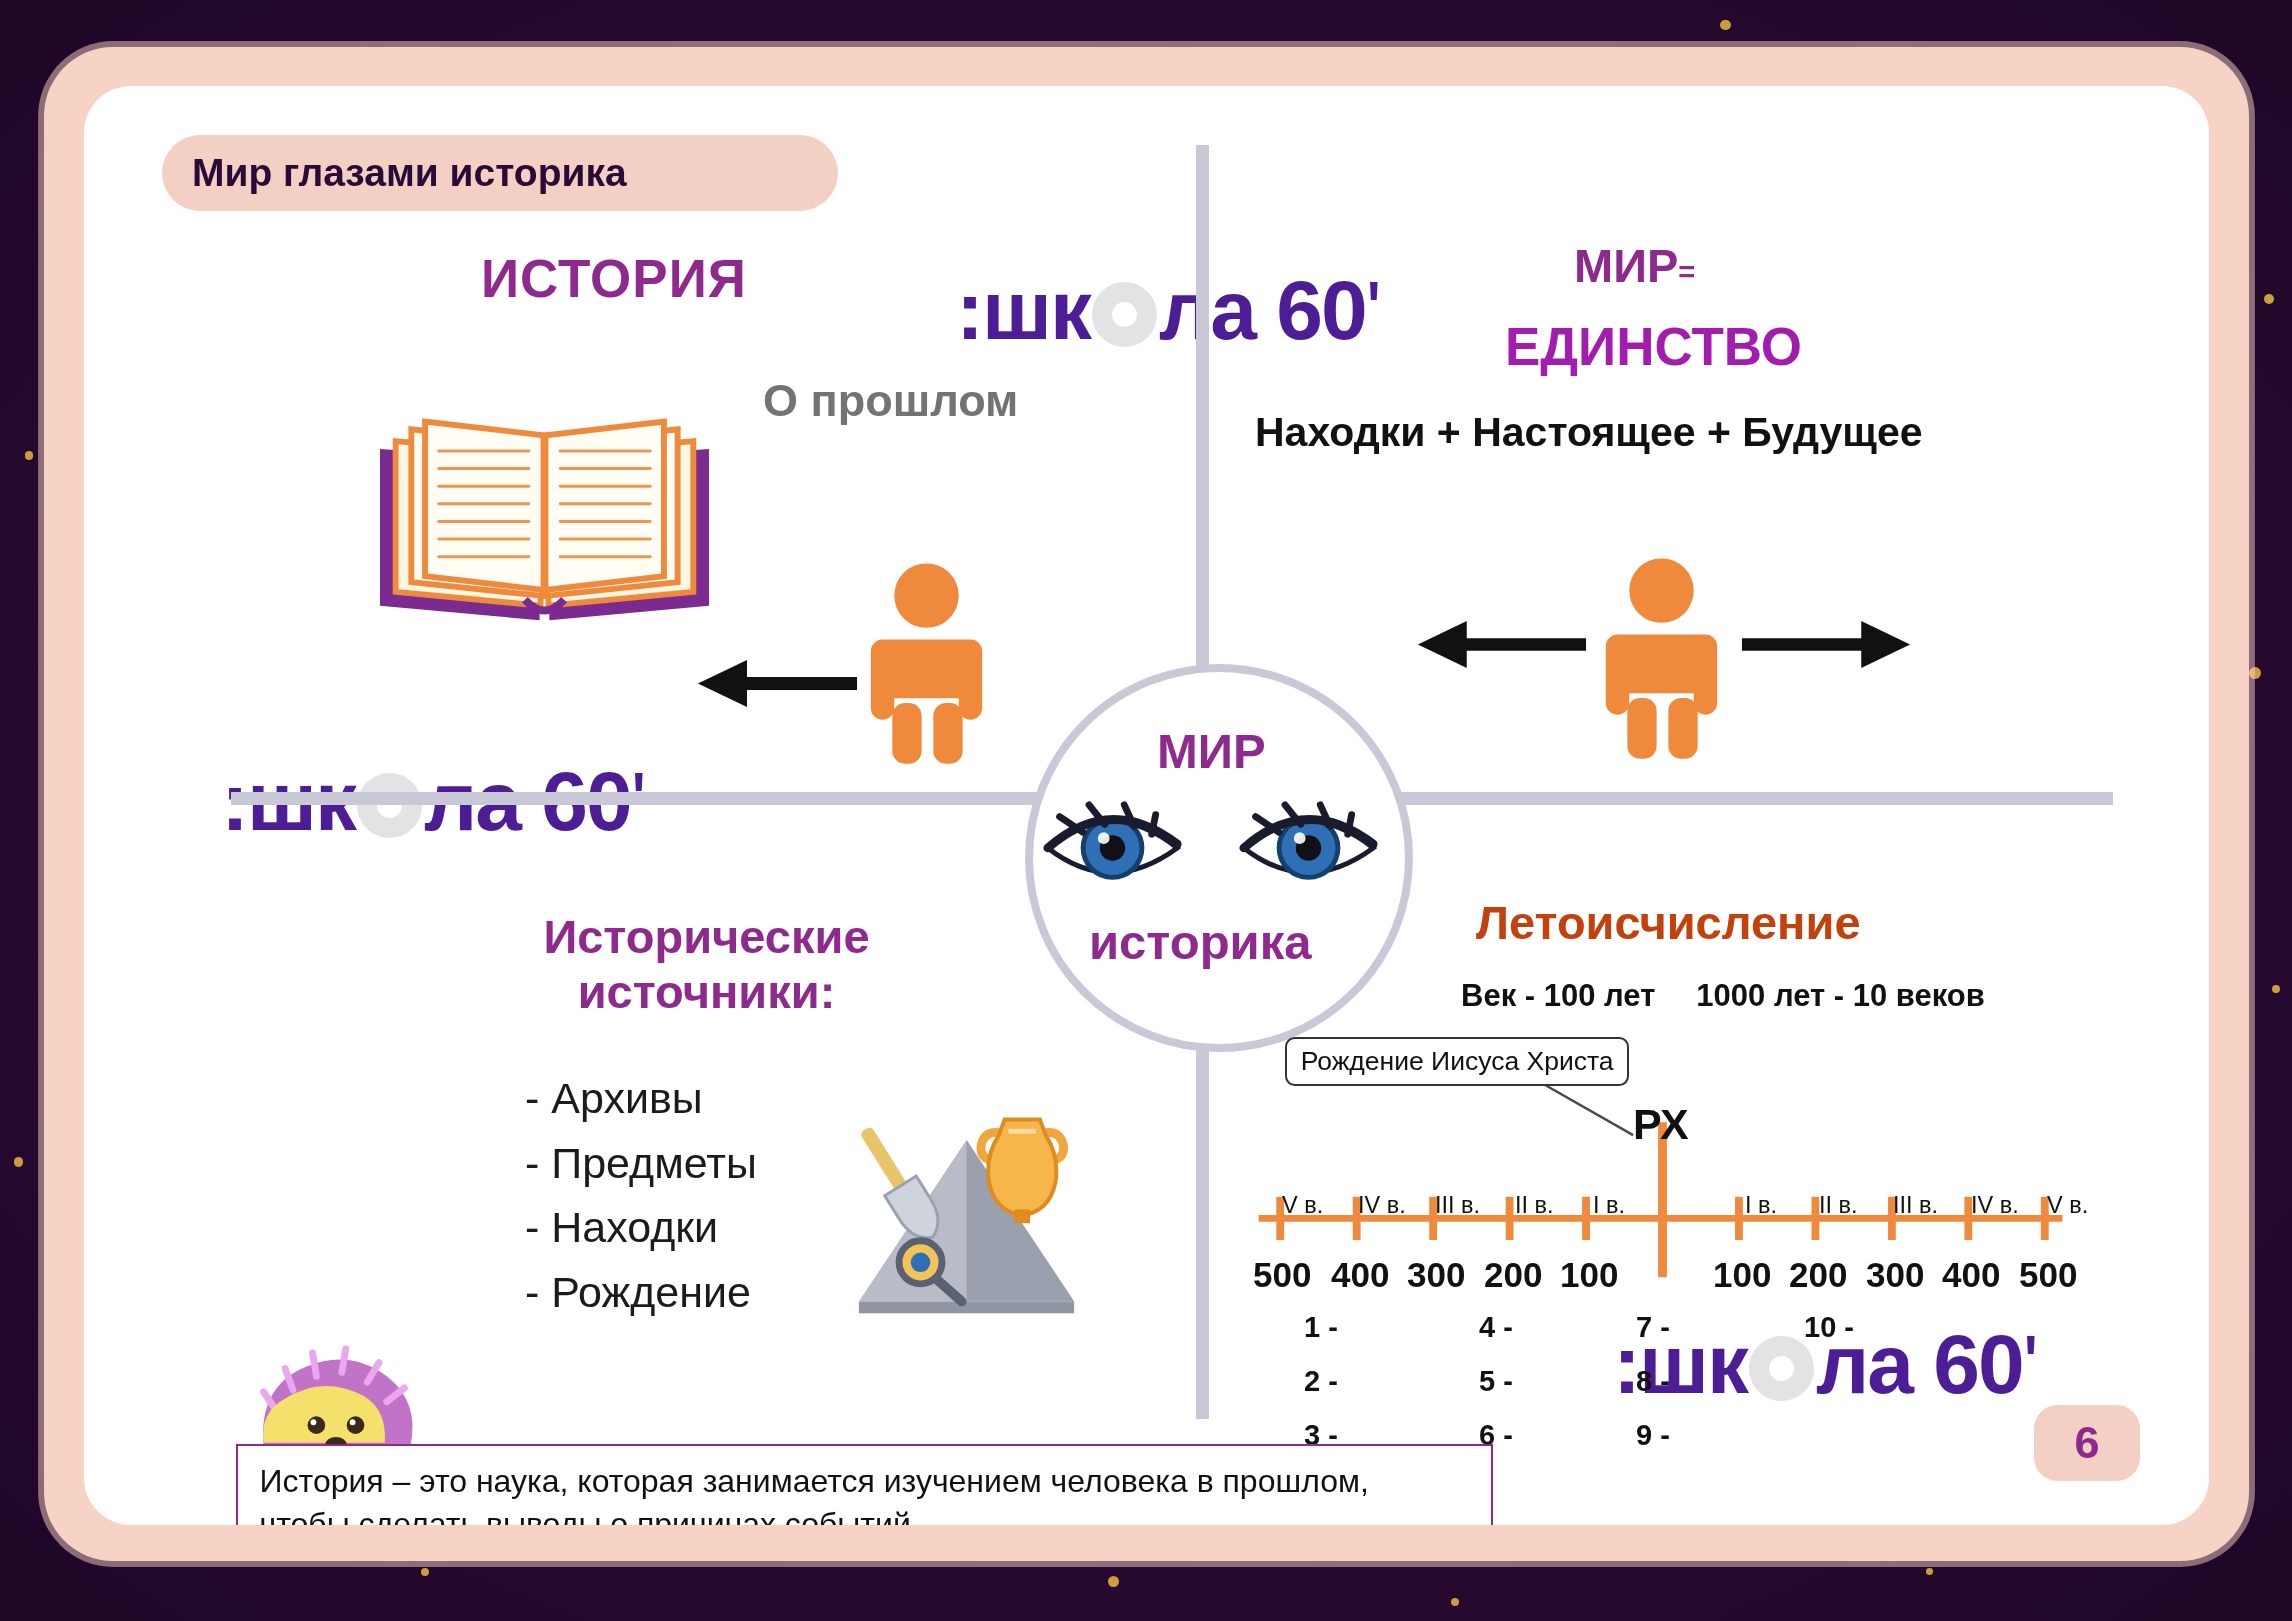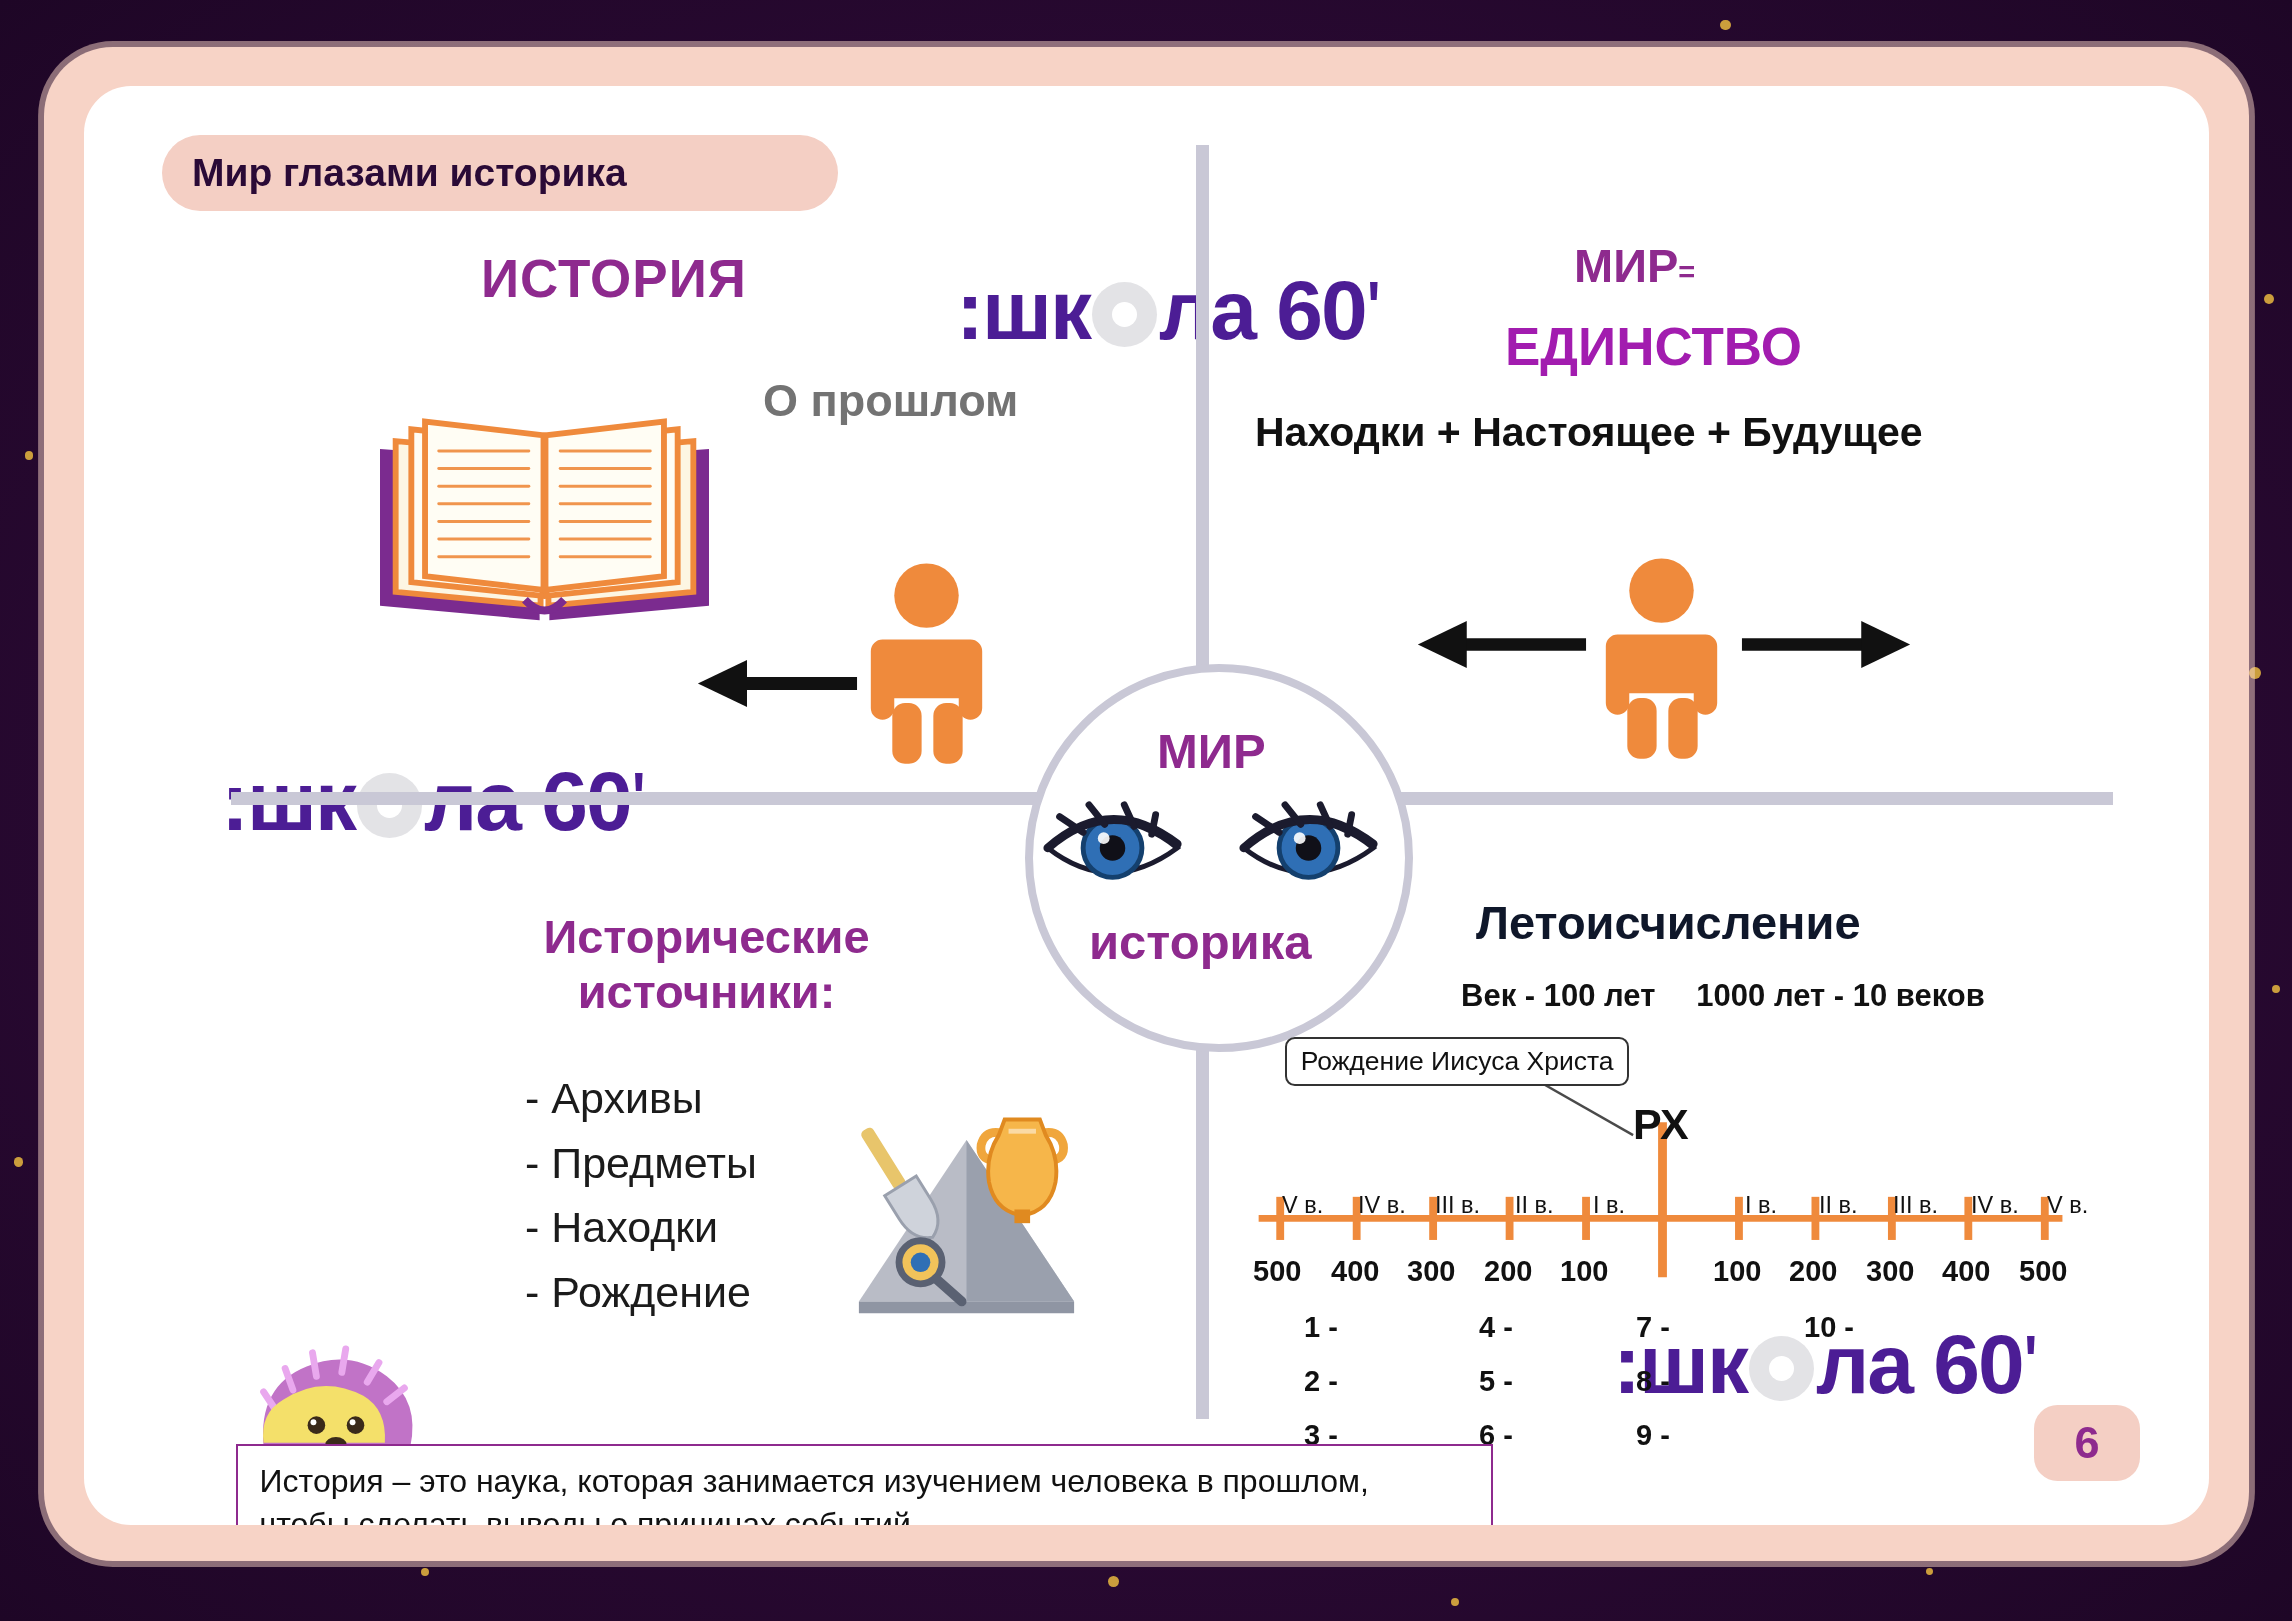--- a/index.html
+++ b/index.html
@@ -136,21 +136,21 @@
     position: absolute; left: 667px; top: 289px;
     font-size: 45px; font-weight: 700; color: #737373; z-index: 4; margin-left: 12px;
   }
   #head-sources {
     position: absolute; left: 412px; top: 823px;
     font-size: 47px; font-weight: 700; color: #8e2a8e;
     line-height: 1.18; text-align: center; width: 421px; z-index: 4;
   }
   #head-letoischislenie {
     position: absolute; left: 1392px; top: 809px;
-    font-size: 47px; font-weight: 700; color: #0f172a; z-index: 4;
+    font-size: 47px; font-weight: 700; color: #c2410c; z-index: 4;
   }
   #century-note {
     position: absolute; left: 1377px; top: 892px;
     font-size: 31px; font-weight: 700; color: #111; z-index: 4; text-align: center;
   }
   #century-note .gap { display: inline-block; width: 41px; }
 
   
   #source-list {
     position: absolute; left: 441px; top: 980px;
@@ -210,21 +210,21 @@
   .cent-label {
     position: absolute;
     font-size: 23.5px;
     font-weight: 400;
     color: #111;
     z-index: 6;
     white-space: nowrap;
   }
   .year-label {
     position: absolute;
-    font-size: 29px;
+    font-size: 35px;
     font-weight: 700;
     color: #111;
     z-index: 6;
     white-space: nowrap;
   }
   .num-item {
     position: absolute;
     font-size: 29px;
     font-weight: 700;
     color: #111;

